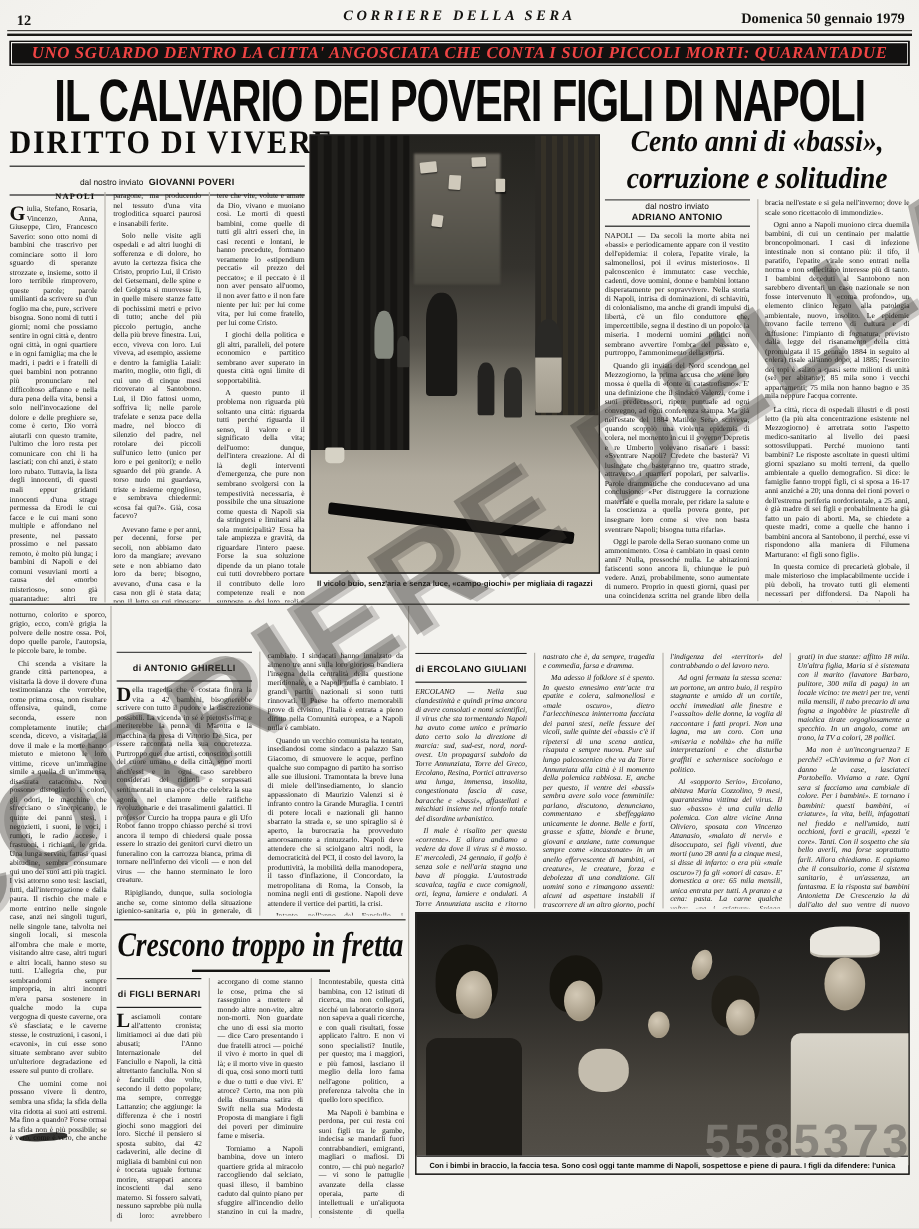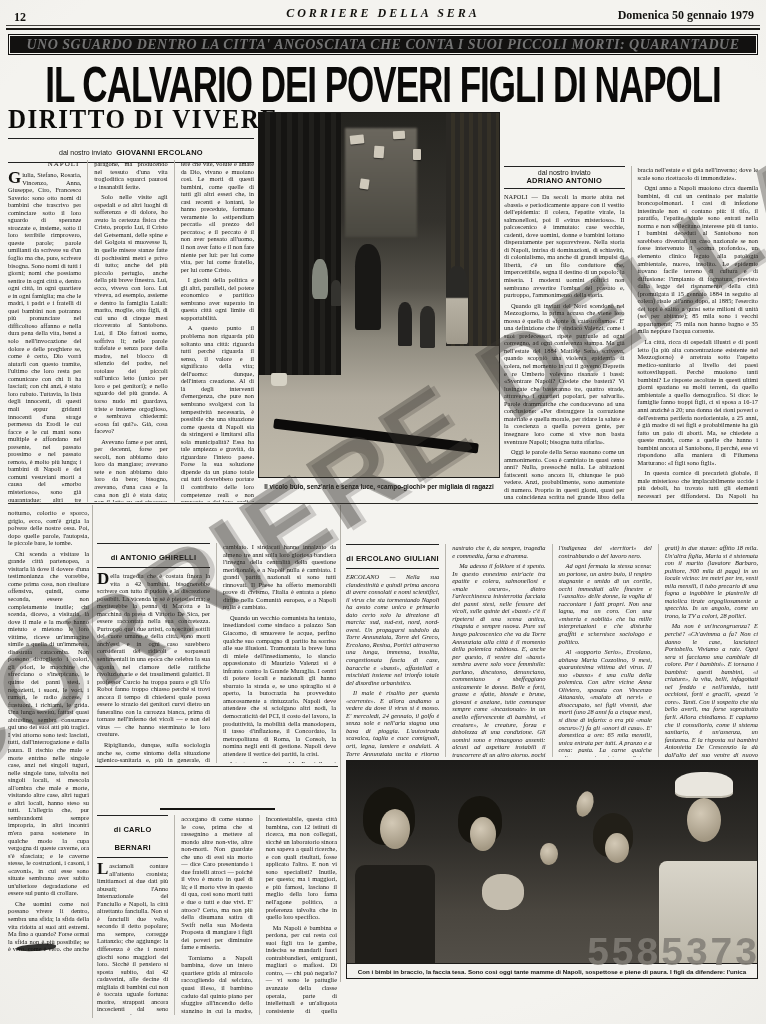--- a/index.html
+++ b/index.html
@@ -13,40 +13,40 @@
   .abs { position:absolute; }
   
   .hdr-num { top:10px; left:14px; font-weight:bold; font-size:12px; }
   .hdr-mast { top:6px; left:0; width:100%; text-align:center; font-weight:bold; font-style:italic; font-size:12px; letter-spacing:3px; }
   .hdr-date { top:8px; right:12px; font-weight:bold; font-size:12px; }
   .rule-a { top:25px; left:6px; right:6px; height:1px; background:#44423e; }
   .rule-b { top:28px; left:6px; right:6px; height:2px; background:#1a1916; }
   
   .banner { top:34px; left:8px; width:750px; height:21px; background:#121110; border:1px solid #121110;
             box-shadow: inset 0 0 0 1px #f4f3ef; display:flex; align-items:center; justify-content:center; }
-  .banner span { color:#737373; font-style:italic; font-weight:bold; font-size:14px; letter-spacing:.5px; white-space:nowrap; }
+  .banner span { color:#ef4444; font-style:italic; font-weight:bold; font-size:14px; letter-spacing:.5px; white-space:nowrap; }
   
   .mainhead { top:57px; left:0; width:100%; text-align:center;
               font-family:"Liberation Sans", sans-serif; font-weight:bold; font-size:35px; letter-spacing:-1px;
               transform:scaleY(1.42); transform-origin:50% 0; color:#0b0a09; white-space:nowrap; }
   
   .serif-title { font-weight:bold; color:#0d0c0a; }
   .byline-box { border-top:1px solid #222; border-bottom:1px solid #222; text-align:center;
                 font-family:"Liberation Sans", sans-serif; padding:2px 0 3px; }
   .byline-box .pre { font-size:7px; }
   .byline-box .nm { font-size:7.5px; font-weight:bold; letter-spacing:.3px; }
   .cols { display:flex; }
   .ncol { flex:1 1 0; overflow:hidden; min-width:0; }
   .ncol + .ncol { border-left:1px solid #b8b5ad; margin-left:6px; padding-left:6px; }
   .body-txt { font-size:6.4px; line-height:1.18; text-align:justify; }
   .body-txt p { margin:0 0 3px; text-indent:7px; }
   .body-txt p:first-child { text-indent:0; }
   .it .body-txt, .it.body-txt { font-style:italic; }
   .dropcap p:first-child::first-letter { float:left; font-size:17px; line-height:13px; font-weight:bold; padding:0 1px 0 0; }
-  .dateline { text-align:right; font-size:7px; font-weight:normal; letter-spacing:1px; margin:0 2px 3px 0; }
+  .dateline { text-align:right; font-size:7px; font-weight:bold; letter-spacing:1px; margin:0 2px 3px 0; }
   .hairline-v { background:#b4b1a9; width:1px; }
   .hairline-h { background:#2a2925; height:1px; }
   
   .t-wrap { top:104px; left:8px; width:246px; }
   .t-title { font-size:25px; letter-spacing:1.5px; transform:scaleY(1.1); transform-origin:0 0; white-space:nowrap; }
   .t-byline { top:138px; left:8px; width:246px; }
   .t-cols { top:160px; left:8px; width:246px; height:342px; }
   .t-botcol { top:509px; left:8px; width:81px; height:442px; overflow:hidden; }
   
   .photo-top { top:112px; left:258px; width:242px; height:366px; border:1px solid #1c1b19; overflow:hidden; background:#3a3936; }
@@ -121,21 +121,21 @@
     <span>UNO SGUARDO DENTRO LA CITTA' ANGOSCIATA CHE CONTA I SUOI PICCOLI MORTI: QUARANTADUE</span>
   </div>
 
   <div class="abs mainhead">IL CALVARIO DEI POVERI FIGLI DI NAPOLI</div>
 
   <div class="abs t-wrap">
     <div class="serif-title t-title">DIRITTO DI VIVERE</div>
   </div>
   <div class="abs t-byline byline-box">
     <span class="pre">dal nostro inviato</span>
-    <span class="nm">GIOVANNI ERCOLANO</span>
+    <span class="nm">GIOVANNI POVERI</span>
   </div>
   <div class="abs t-cols cols">
     <div class="ncol">
       <div class="dateline">NAPOLI</div>
       <div class="body-txt dropcap">
           <p>Giulia, Stefano, Rosaria, Vincenzo, Anna, Giuseppe, Ciro, Francesco Saverio: sono otto nomi di bambini che trascrivo per cominciare sotto il loro sguardo di speranze strozzate e, insieme, sotto il loro terribile rimprovero, queste parole; parole umilianti da scrivere su d'un foglio ma che, pure, scrivere bisogna. Sono nomi di tutti i giorni; nomi che possiamo sentire in ogni città e, dentro ogni città, in ogni quartiere e in ogni famiglia; ma che le madri, i padri e i fratelli di quei bambini non potranno più pronunciare nel difficoltoso affanno e nella dura pena della vita, bensì a solo nell'invocazione del dolore e delle preghiere se, come è certo, Dio vorrà aiutarli con questo tramite, l'ultimo che loro resta per comunicare con chi li ha lasciati; con chi anzi, è stato loro rubato. Tuttavia, la lista degli innocenti, di questi mali eppur gridanti innocenti d'una strage permessa da Erodi le cui facce e le cui mani sono multiple e affondano nel presente, nel passato prossimo e nel passato remoto, è molto più lunga; i bambini di Napoli e dei comuni vesuviani morti a causa del «morbo misterioso», sono già quarantadue: altri tre giacciono in coma, povere colombe tremanti tra il pulsare del cuore e il suo arresto definitivo, nel reparto rianimazione dell'ospedale Santobono.</p>
         </div>
     </div>
     <div class="ncol body-txt">
         <p>paragone, ma producendo nel tessuto d'una vita trogloditica squarci paurosi e insanabili ferite.</p>
@@ -168,20 +168,26 @@
     <div class="ph fig" style="left:58%;top:52%;width:14px;height:44px;background:#232220;"></div>
     <div class="ph fig" style="left:67%;top:53%;width:15px;height:42px;background:#2b2a27;"></div>
     <div class="ph fig" style="left:78%;top:42%;width:22px;height:78px;background:linear-gradient(180deg,#2a2926 40%,#b8b2a4 42%,#a09a8c 100%);"></div>
     <div class="ph fig" style="left:22%;top:40%;width:16px;height:40px;background:#84887e;border-radius:45% 45% 20% 20%;"></div>
     <div class="ph fig" style="left:30%;top:46%;width:10px;height:26px;background:#34332f;"></div>
     <div class="ph pt-beam"></div>
     <div class="ph pt-bucket"></div>
   </div>
   <div class="abs cap-top">Il vicolo buio, senz'aria e senza luce, «campo-giochi» per migliaia di ragazzi</div>
 
+  <div class="abs b-wrap">
+    <div class="serif-title b-title">
+      <div>Cento anni di «bassi»,</div>
+      <div>corruzione e solitudine</div>
+    </div>
+  </div>
   <div class="abs b-cols cols">
     <div class="ncol">
       <div class="byline-box b-byline">
         <div class="pre">dal nostro inviato</div>
         <div class="nm">ADRIANO ANTONIO</div>
       </div>
       <div class="body-txt">
           <p>NAPOLI — Da secoli la morte abita nei «bassi» e periodicamente appare con il vestito dell'epidemia: il colera, l'epatite virale, la salmonellosi, poi il «virus misterioso». Il palcoscenico è immutato: case vecchie, cadenti, dove uomini, donne e bambini lottano disperatamente per sopravvivere. Nella storia di Napoli, intrisa di dominazioni, di schiavitù, di colonialismo, ma anche di grandi impulsi di libertà, c'è un filo conduttore che, impercettibile, segna il destino di un popolo: la miseria. I moderni uomini politici non sembrano avvertire l'ombra del passato e, purtroppo, l'ammonimento della storia.</p>
           <p>Quando gli inviati del Nord scendono nel Mezzogiorno, la prima accusa che viene loro mossa è quella di «fonte di catastrofismo». E' una definizione che il sindaco Valenzi, come i suoi predecessori, ripete puntuale ad ogni convegno, ad ogni conferenza stampa. Ma già nell'estate del 1884 Matilde Serao scriveva, quando scoppiò una violenta epidemia di colera, nel momento in cui il governo Depretis e re Umberto volevano risanare i bassi: «Sventrare Napoli? Credete che basterà? Vi lusingate che basteranno tre, quattro strade, attraverso i quartieri popolari, per salvarli». Parole drammatiche che conducevano ad una conclusione: «Per distruggere la corruzione materiale e quella morale, per ridare la salute e la coscienza a quella povera gente, per insegnare loro come si vive non basta sventrare Napoli; bisogna tutta rifarla».</p>
           <p>Oggi le parole della Serao suonano come un ammonimento. Cosa è cambiato in quasi cento anni? Nulla, pressoché nulla. Le abitazioni fatiscenti sono ancora lì, chiunque le può vedere. Anzi, probabilmente, sono aumentate di numero. Proprio in questi giorni, quasi per una coincidenza scritta nel grande libro della rassegnazione napoletana, è apparso nelle edicole un libro di Lello Mazzacane, in cui le immagini fotografiche si assommano ad analisi antropologica dei rioni degradati. La diagnosi non lascia aperta la porta a dubbi: la popolazione che vive nei bassi ha, per il 32 per cento, un'età inferiore a 14 anni.</p>
@@ -253,25 +259,28 @@
     <div class="ph face" style="left:47%;top:38%;width:18px;height:22px;"></div>
     <div class="ph face" style="left:56%;top:14%;width:16px;height:26px;transform:rotate(18deg);"></div>
     <div class="ph hairblob" style="left:60%;top:24%;width:40px;height:44px;background:#221f18;"></div>
     <div class="ph face" style="left:63%;top:33%;width:24px;height:30px;"></div>
     <div class="ph whitecap" style="left:80%;top:5%;width:58px;height:24px;"></div>
     <div class="ph face" style="left:83%;top:17%;width:34px;height:44px;"></div>
     <div class="ph uniform" style="left:76%;top:46%;width:110px;height:110px;"></div>
     <div class="cap-bot">Con i bimbi in braccio, la faccia tesa. Sono così oggi tante mamme di Napoli, sospettose e piene di paura. I figli da difendere: l'unica certezza.</div>
   </div>
 
+  <div class="abs c-wrap">
+    <div class="serif-title c-title">Crescono troppo in fretta</div>
+  </div>
   <div class="abs c-underline"></div>
   <div class="abs c-cols cols">
     <div class="ncol">
       <div class="byline-box b-byline">
-        <span class="nm">di CARLO BERNARI</span>
+        <span class="nm">di FIGLI BERNARI</span>
       </div>
       <div class="body-txt dropcap">
           <p>Lasciamoli contare all'attento cronista; limitiamoci ai due dati più abusati; l'Anno Internazionale del Fanciullo e Napoli, la città altrettanto fanciulla. Non si è fanciulli due volte, secondo il detto popolare; ma sempre, corregge Lattanzio; che aggiunge: la differenza è che i nostri giochi sono maggiori dei loro. Sicché il pensiero si sposta subito, dai 42 cadaverini, alle decine di migliaia di bambini cui non è toccata uguale fortuna: morire, strappati ancora incoscienti dal seno materno. Si fossero salvati, nessuno saprebbe più nulla di loro: avrebbero aumentato le schiere di ragazzini che affollano vie, cortili, piazze, vicoli polverosi delle zone appena urbanizzate. Dove sono i genitori? In quale tugurio? In quale lavoro occupati? In quale sottolavoro nero? In quale contrabbando o mestiere? E dove sono le scuole? I medici? I giardini? Le palestre?</p>
         </div>
     </div>
     <div class="ncol body-txt">
         <p>accorgano di come stanno le cose, prima che si rassegnino a mettere al mondo altre non-vite, altre non-morti. Non guardate che uno di essi sia morto — dice Caro presentando i due fratelli atroci — poiché il vivo è morto in quel di là; e il morto vive in questo di qua, così sono morti tutti e due o tutti e due vivi. E' atroce? Certo, ma non più della disumana satira di Swift nella sua Modesta Proposta di mangiare i figli dei poveri per diminuire fame e miseria.</p>
         <p>Torniamo a Napoli bambina, dove un intero quartiere grida al miracolo raccogliendo dal selciato, quasi illeso, il bambino caduto dal quinto piano per sfuggire all'incendio dello stanzino in cui la madre, che batteva i marciapiedi, l'aveva rinchiuso, nessuno osa invocare il miracolo per le migliaia di ragazzini che non hanno la fortuna di cadere da un V piano, ma sulla strada miracolosamente ci stanno, e sopravvivono a tutto. E pare che non crescano mai, eppure sembrano già adulti. Come Napoli, tanto bambina, e mai stata capace di accorgersi dei Tutori e delle Balie che vi si son succeduti per secoli governandola, spogliandola.</p>
       </div>
     <div class="ncol body-txt">

